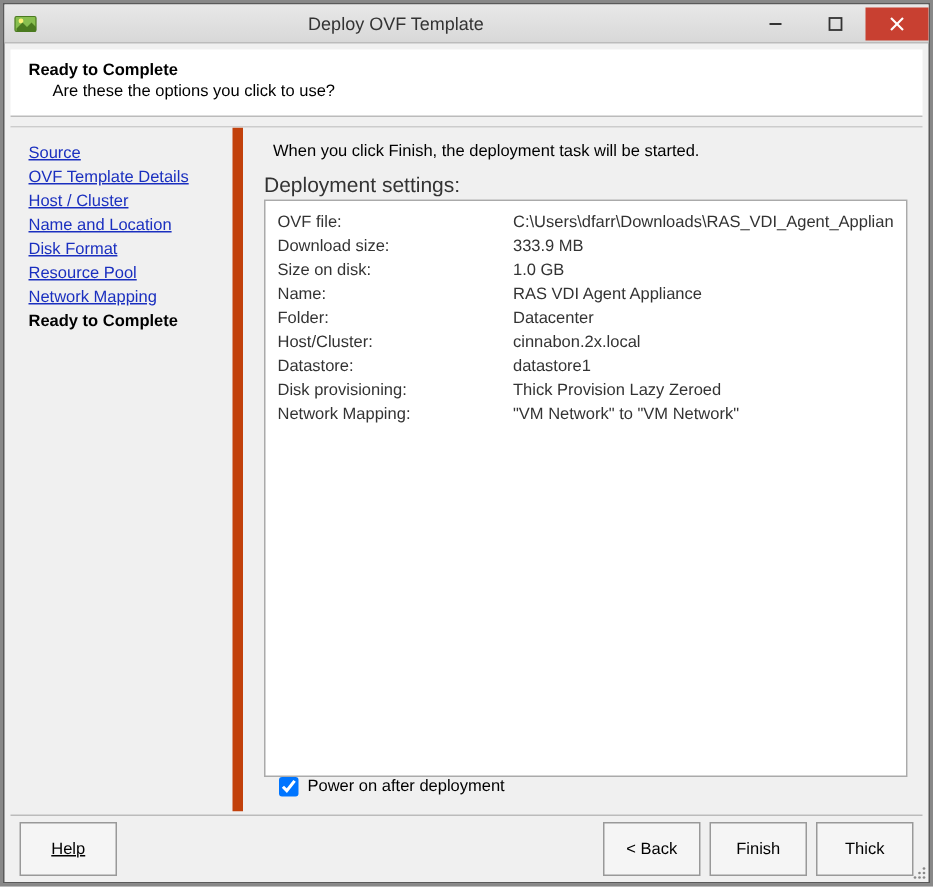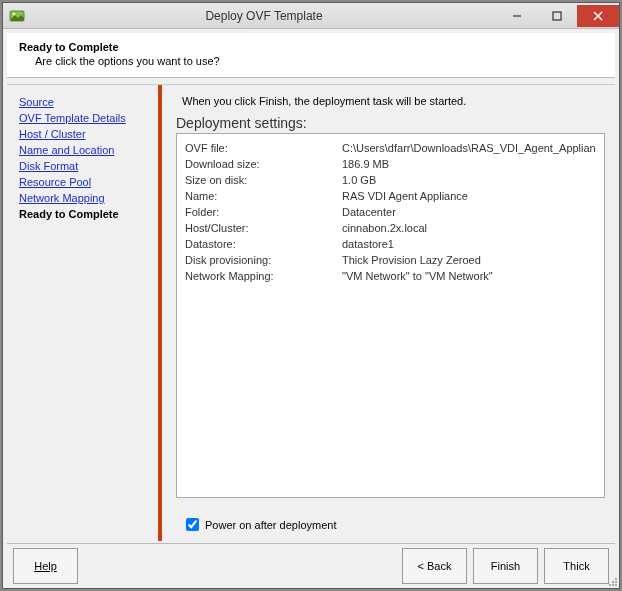--- a/index.html
+++ b/index.html
@@ -64,21 +64,21 @@
       flex: 1;
       display: flex;
       margin: 6px 4px 0 4px;
       overflow: hidden;
       border-top: 1px solid #ccc;
     }
     .nav {
       width: 155px;
       padding: 10px 8px 8px 12px;
       background: #f0f0f0;
-      border-right: 4px solid #c2410c;
+      border-right: 7px solid #c2410c;
     }
     .nav a {
       display: block;
       font-size: 11px;
       color: #1a2fbf;
       text-decoration: underline;
       margin-bottom: 2px;
       line-height: 14px;
       cursor: pointer;
     }
@@ -101,22 +101,22 @@
       flex: 1;
       border: 1px solid #aaa;
       background: #fff;
       padding: 6px 8px;
       overflow: hidden;
     }
     .kv-row { display: flex; font-size: 11px; line-height: 16px; color:#333;gap:12px;}
     .kv-key { width: 145px; }
     .kv-val { flex:1; white-space: nowrap; overflow:hidden; text-overflow: clip;}
     .checkbox-row {
-      display:flex; align-items:center;
-      padding: 20px 4px 4px 10px;
+      display:flex; 
+      padding: 0 4px 4px 10px;
       font-size: 11px;
     }
     .checkbox-row input { margin-right: 6px; }
     .footer-sep {
       height: 1px;
       background: #bbb;
       margin: 2px 4px 0 4px;
     }
     .footer {
       height: 44px;
@@ -176,21 +176,21 @@
         <svg width="10" height="10">
             <line x1="1" y1="1" x2="9" y2="9" stroke="#fff" stroke-width="1.4"></line>
             <line x1="9" y1="1" x2="1" y2="9" stroke="#fff" stroke-width="1.4"></line>
           </svg>
       </div>
     </div>
   </div>
 
   <div class="header-section">
     <div class="header-title">Ready to Complete</div>
-    <div class="header-sub">Are click the options you want to use?</div>
+    <div class="header-sub">Are these the options you click to use?</div>
   </div>
 
   <div class="body-area">
     <div class="nav">
       <a>Source</a>
       <a>OVF Template Details</a>
       <a>Host / Cluster</a>
       <a>Name and Location</a>
       <a>Disk Format</a>
       <a>Resource Pool</a>
@@ -201,21 +201,21 @@
     <div class="main">
       <div class="intro">When you click Finish, the deployment task will be started.</div>
       <div class="settings-label">Deployment settings:</div>
       <div class="settings-box">
         <div class="kv-row">
           <div class="kv-key">OVF file:</div>
           <div class="kv-val">C:\Users\dfarr\Downloads\RAS_VDI_Agent_Appliance\RAS...</div>
         </div>
         <div class="kv-row">
           <div class="kv-key">Download size:</div>
-          <div class="kv-val">186.9 MB</div>
+          <div class="kv-val">333.9 MB</div>
         </div>
         <div class="kv-row">
           <div class="kv-key">Size on disk:</div>
           <div class="kv-val">1.0 GB</div>
         </div>
         <div class="kv-row">
           <div class="kv-key">Name:</div>
           <div class="kv-val">RAS VDI Agent Appliance</div>
         </div>
         <div class="kv-row">

